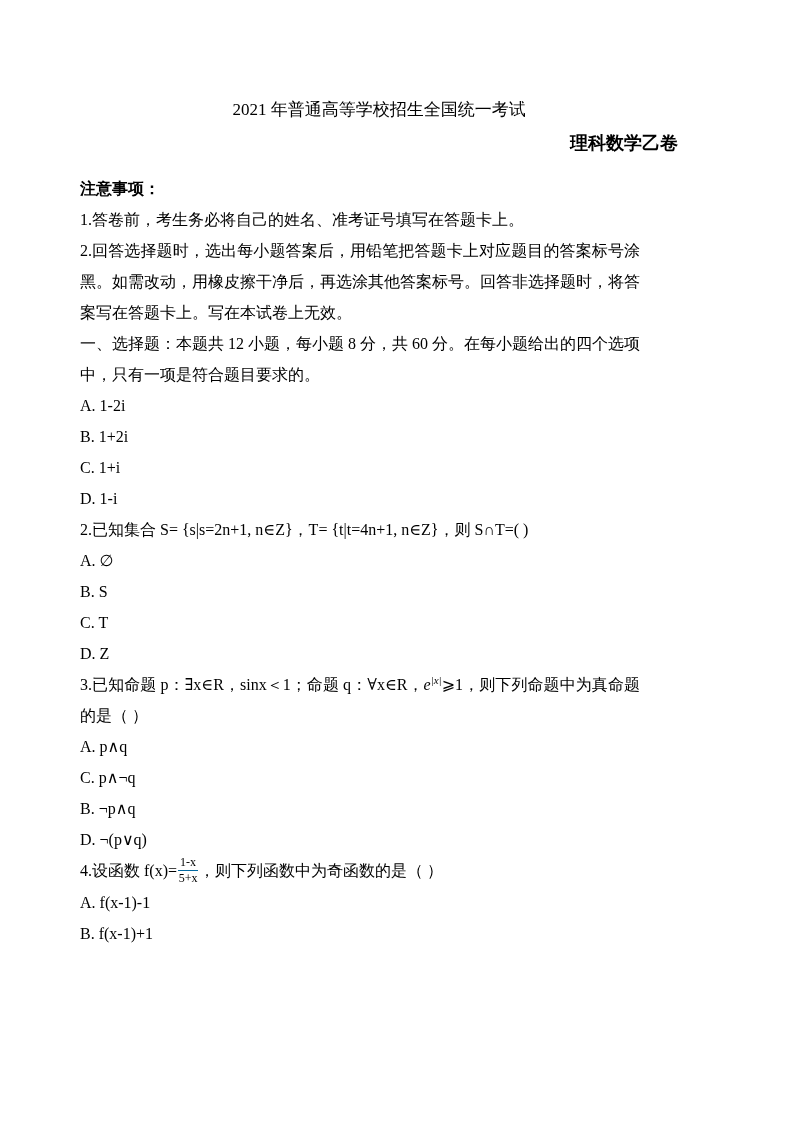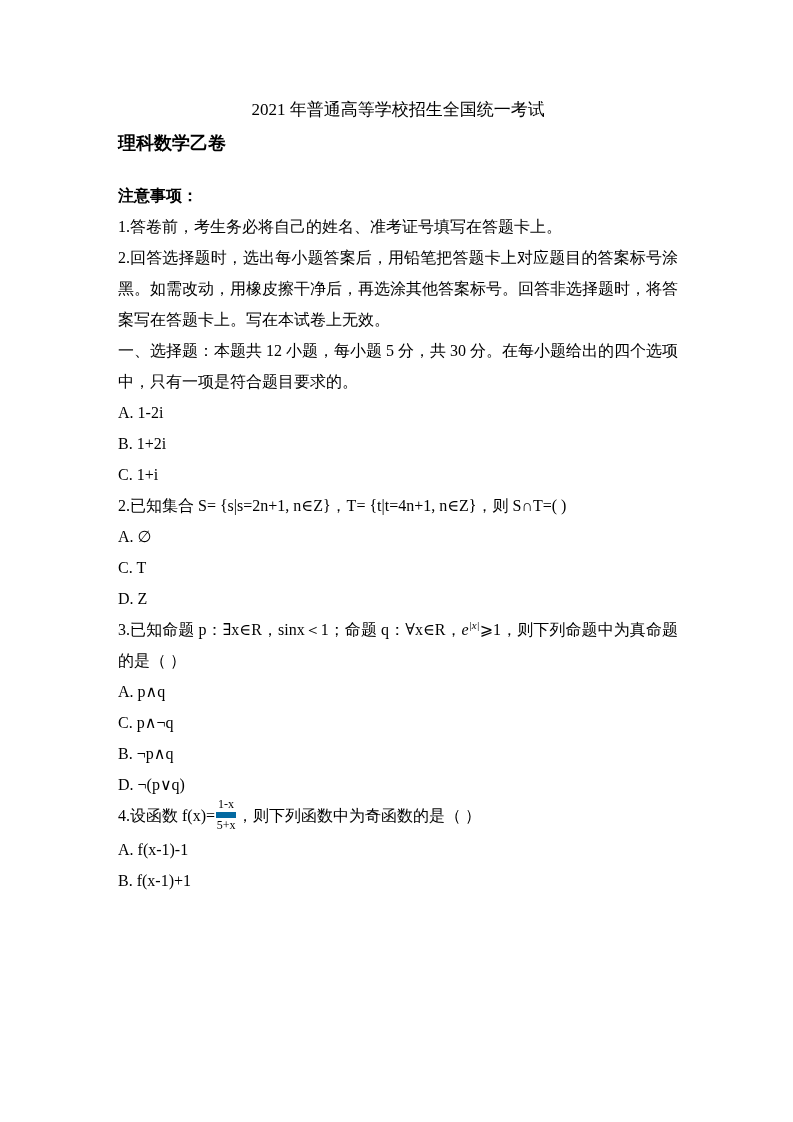--- a/index.html
+++ b/index.html
@@ -13,40 +13,40 @@
     position: relative;
     overflow: hidden;
     color: #000000;
     font-family: "Liberation Serif", "DejaVu Serif", serif;
     -webkit-font-smoothing: none;
   }
   .page {
     box-sizing: border-box;
     width: 793px;
     height: 912px;
-    padding: 98px 115px 0 118px;
+    padding: 98px 115px 0 80px;
   }
   .title {
     margin: 0;
     font-size: 17px;
     font-weight: normal;
     text-align: center;
     line-height: 24px;
     white-space: nowrap;
   }
   .subtitle {
     margin: 8px 0 0 0;
     font-size: 18px;
     font-weight: bold;
-    text-align: left;
+    text-align: right;
     line-height: 26px;
     white-space: nowrap;
   }
   .content {
-    margin-top: 24px;
+    margin-top: 17px;
     width: 560px;
     font-size: 16px;
     line-height: 31px;
   }
   .line {
     margin: 0;
     text-align: justify;
   }
   .notice-heading {
     font-weight: bold;
@@ -65,46 +65,48 @@
     display: inline-block;
     vertical-align: middle;
     text-align: center;
     font-size: 12px;
     line-height: 13px;
     padding: 0 1px;
     transform: translateY(-2px);
   }
   .frac .num {
     display: block;
-    border-bottom: 6px solid #0369a1;
+    border-bottom: 1px solid #0369a1;
     padding: 0 2px 1px 2px;
   }
   .frac .den {
     display: block;
     padding-top: 1px;
   }
 </style>
 </head>
 <body>
 
 <div class="page">
   <h1 class="title">2021 年普通高等学校招生全国统一考试</h1>
   <h2 class="subtitle">理科数学乙卷</h2>
 
   <div class="content">
     <p class="line notice-heading">注意事项：</p>
     <p class="line">1.答卷前，考生务必将自己的姓名、准考证号填写在答题卡上。</p>
     <p class="line">2.回答选择题时，选出每小题答案后，用铅笔把答题卡上对应题目的答案标号涂黑。如需改动，用橡皮擦干净后，再选涂其他答案标号。回答非选择题时，将答案写在答题卡上。写在本试卷上无效。</p>
-    <p class="line">一、选择题：本题共 12 小题，每小题 5 分，共 30 分。在每小题给出的四个选项中，只有一项是符合题目要求的。</p>
+    <p class="line">一、选择题：本题共 12 小题，每小题 8 分，共 60 分。在每小题给出的四个选项中，只有一项是符合题目要求的。</p>
     <div id="question-list">
         <p class="line option">A. 1-2i</p>
         <p class="line option">B. 1+2i</p>
         <p class="line option">C. 1+i</p>
+        <p class="line option">D. 1-i</p>
         <p class="line stem"><span class="plain">2.已知集合 S= {s|s=2n+1, n∈Z}，T= {t|t=4n+1, n∈Z}，则 S∩T=( )</span></p>
         <p class="line option">A. ∅</p>
+        <p class="line option">B. S</p>
         <p class="line option">C. T</p>
         <p class="line option">D. Z</p>
         <p class="line stem"><span class="plain">3.已知命题 p：∃x∈R，sinx＜1；命题 q：∀x∈R，</span><span class="italic">e</span><span class="sup">|x|</span><span class="plain">⩾1，则下列命题中为真命题的是（ ）</span></p>
         <p class="line option">A. p∧q</p>
         <p class="line option">C. p∧¬q</p>
         <p class="line option">B. ¬p∧q</p>
         <p class="line option">D. ¬(p∨q)</p>
         <p class="line stem"><span class="plain">4.设函数 f(x)=</span><span class="frac"><span class="num">1-x</span><span class="den">5+x</span></span><span class="plain">，则下列函数中为奇函数的是（ ）</span></p>
         <p class="line option">A. f(x-1)-1</p>
         <p class="line option">B. f(x-1)+1</p>

